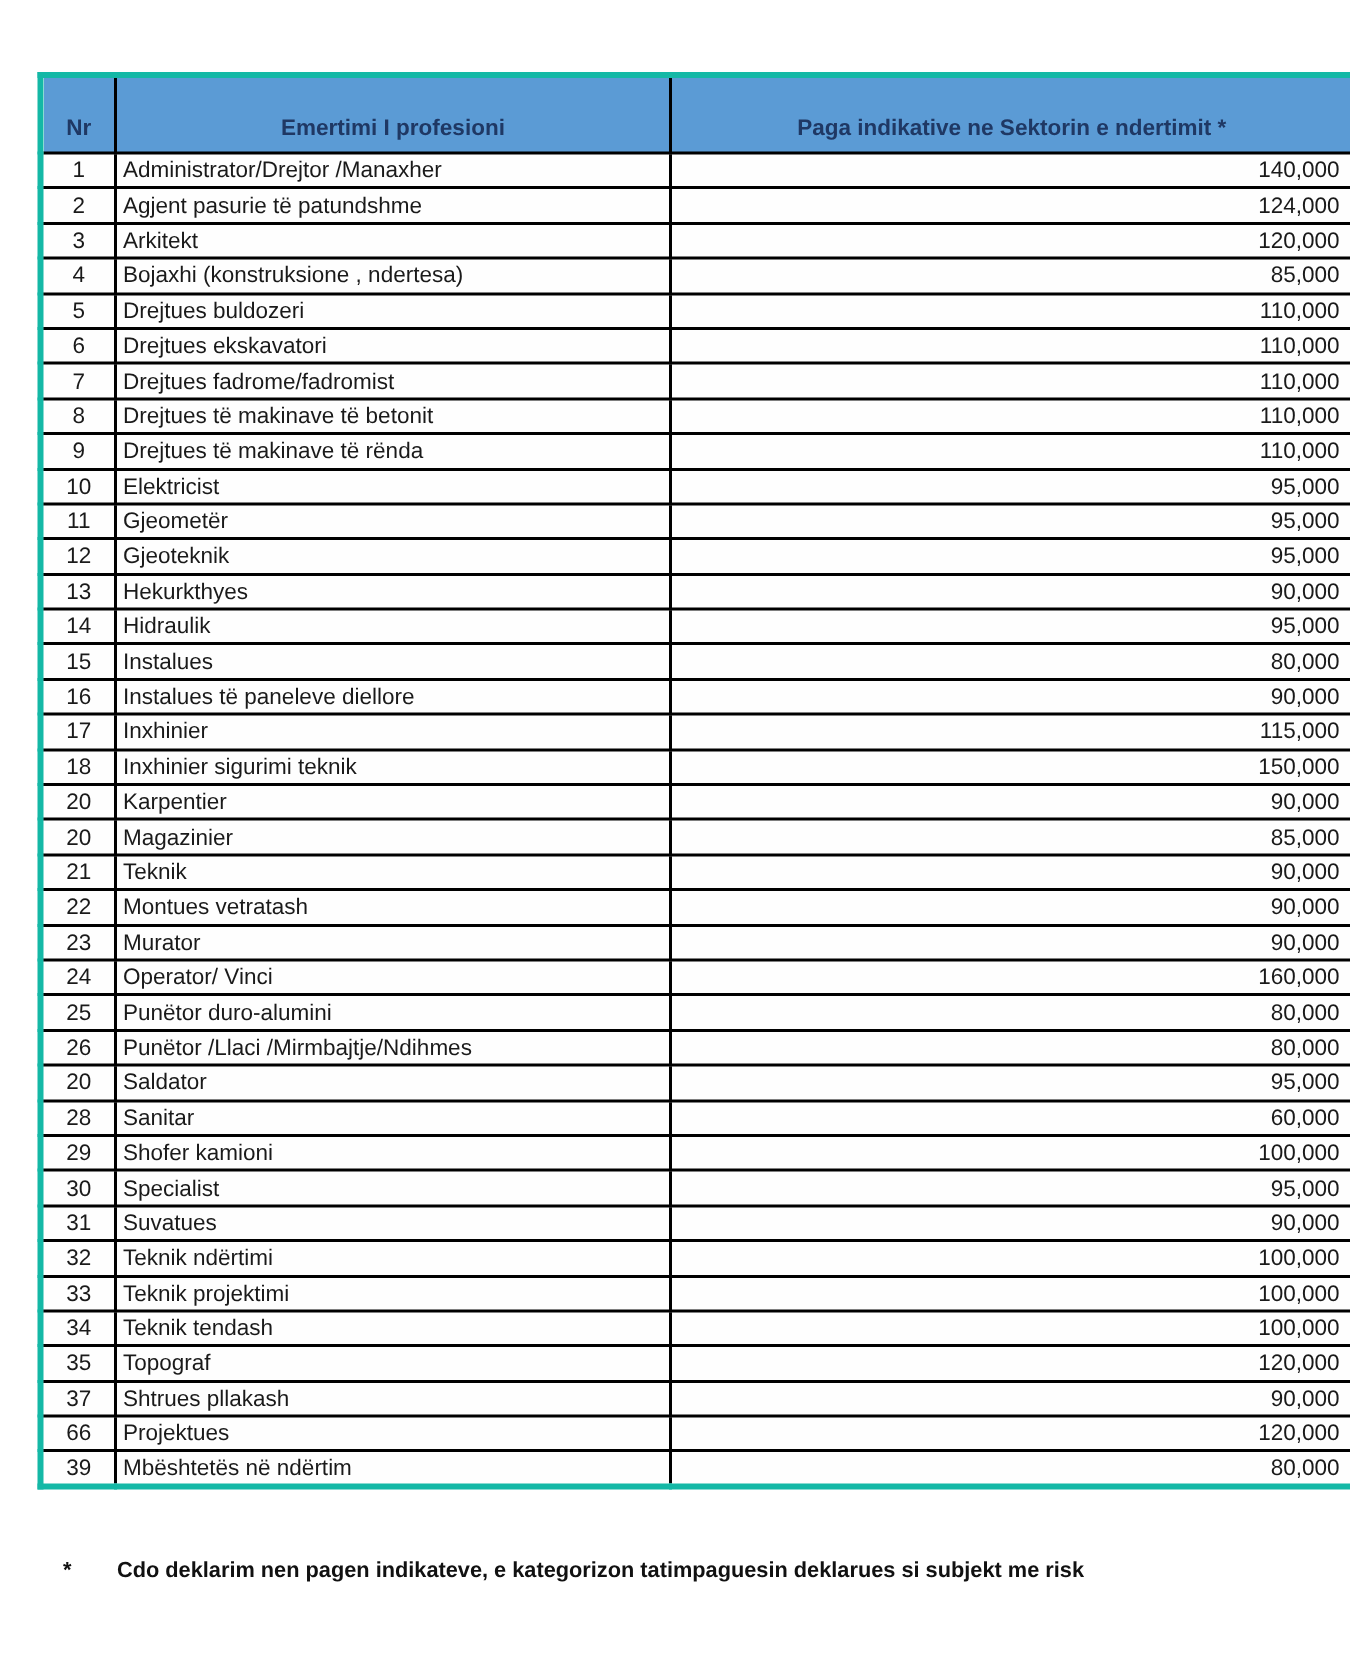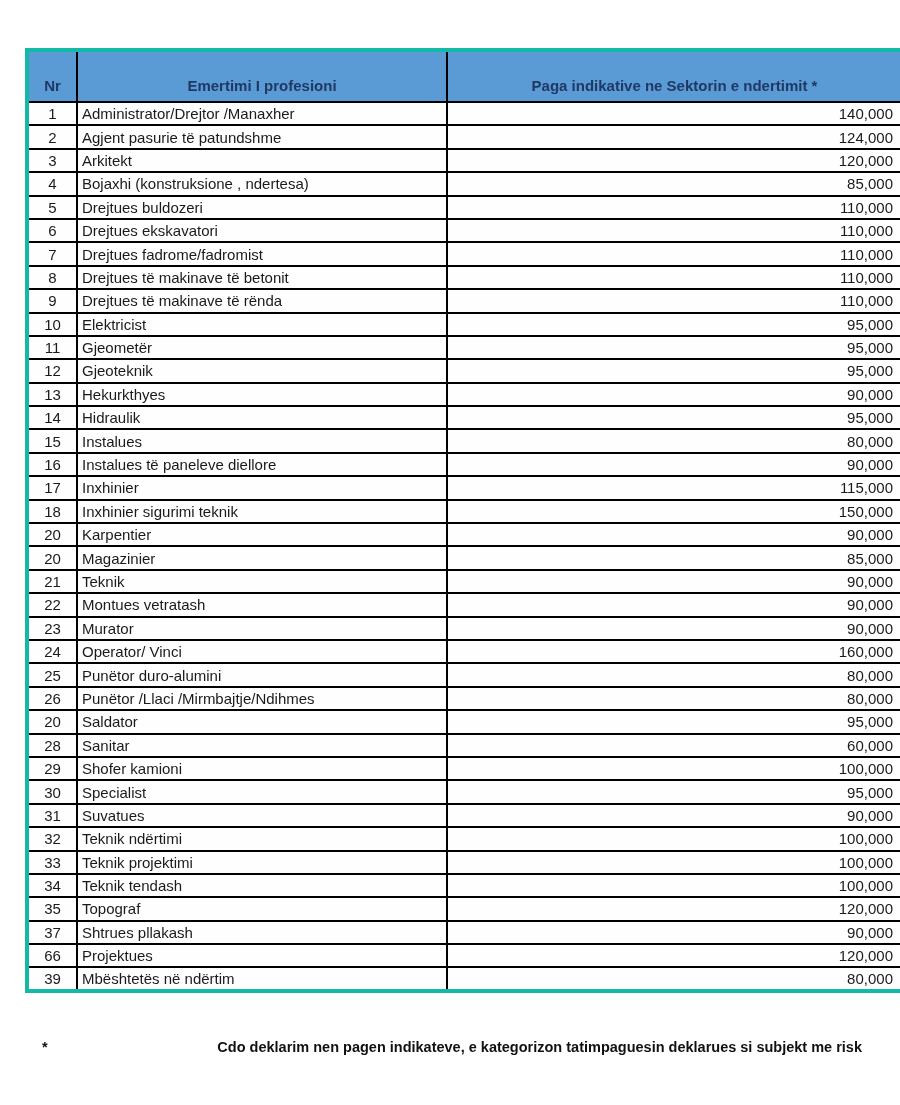--- a/index.html
+++ b/index.html
@@ -62,21 +62,21 @@
     display: flex;
     align-items: flex-start;
     font-weight: 700;
     font-size: 14.5px;
     color: #111111;
   }
   .fn-marker {
     width: 36px;
     flex: 0 0 36px;
   }
-  .fn-text { flex: 1; text-align: right; }
+  .fn-text { flex: 1; }
 </style>
 </head>
 <body>
 
 <div class="page">
 
   <table class="salary-table">
     <thead>
       <tr>
         <th class="col-nr">Nr</th>

